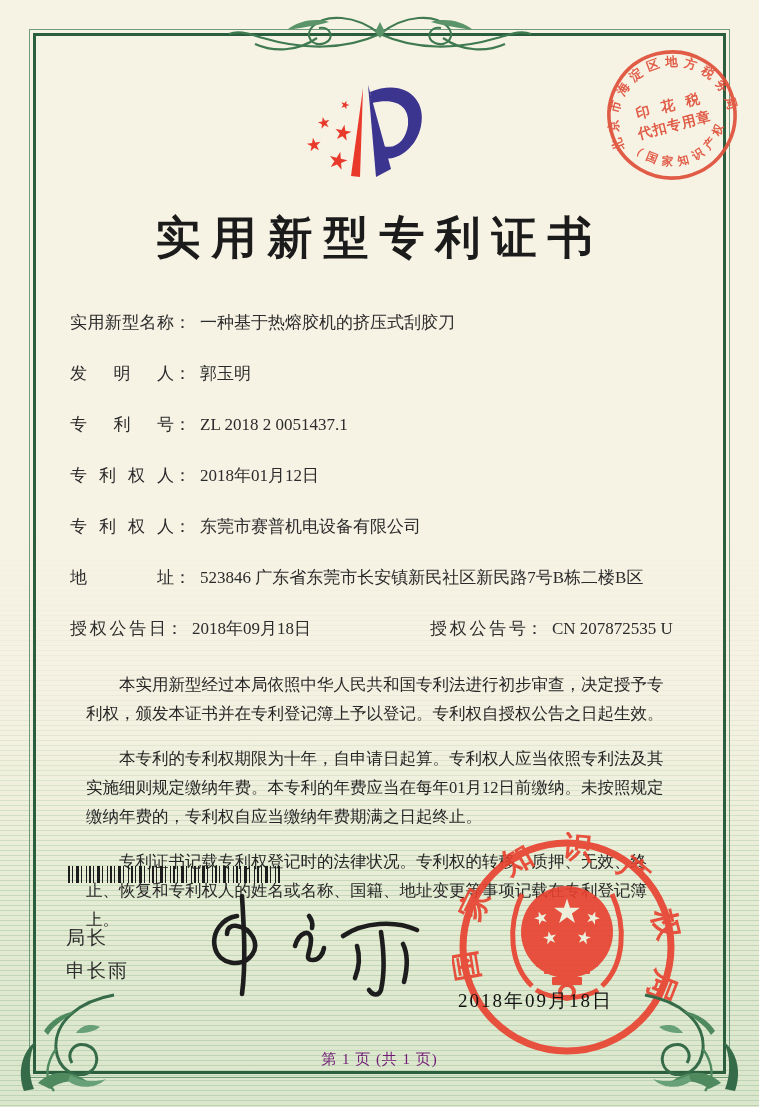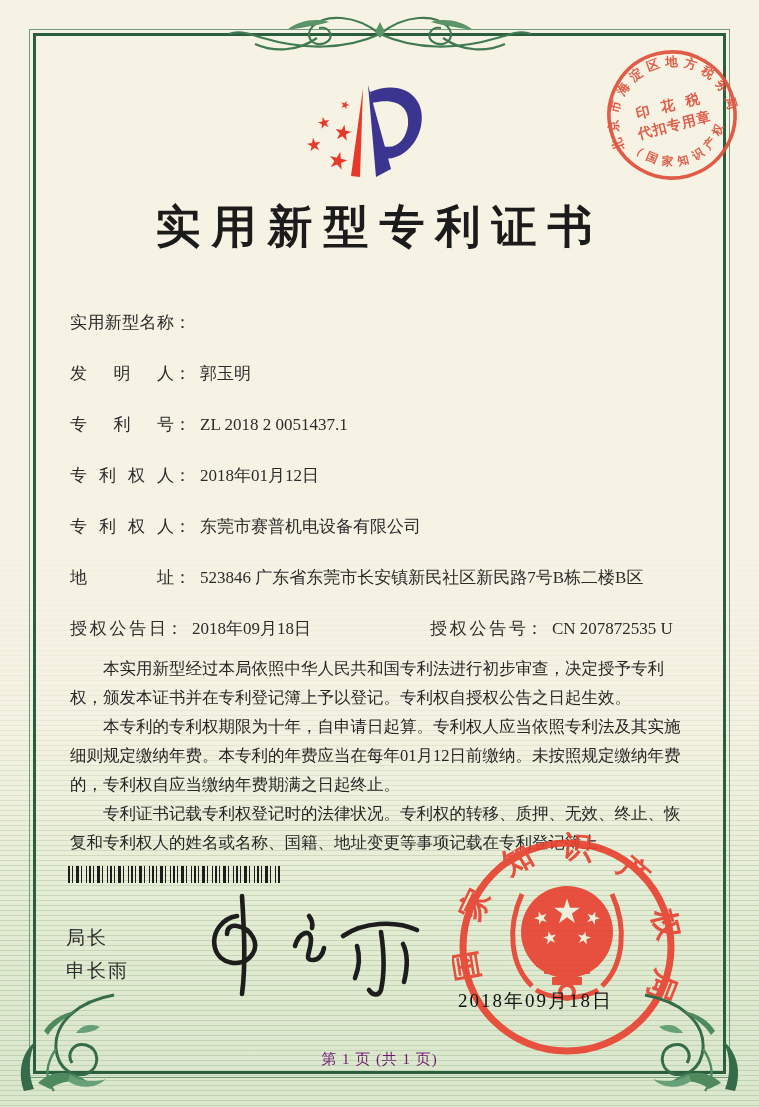--- a/index.html
+++ b/index.html
@@ -32,39 +32,39 @@
 
   .content{position:absolute;inset:0;z-index:2;}
 
   .cert-no{position:absolute;left:72px;top:92px;font-size:17.5px;letter-spacing:1.5px;}
 
   .logo{position:absolute;left:305px;top:72px;}
 
   .tax-stamp{position:absolute;right:12px;top:38px;transform:rotate(-14deg);opacity:.92;}
 
   .title{
-    position:absolute;left:0;right:0;top:197px;text-align:center;
+    position:absolute;left:0;right:0;top:208px;text-align:center;
     font-size:45px;font-weight:bold;letter-spacing:11px;color:#1b1b1b;
   }
 
   .fields{position:absolute;left:70px;top:310px;width:624px;font-size:17px;line-height:25px;}
   .frow{display:flex;align-items:flex-start;margin-bottom:26px;}
   .flabel{
     display:inline-block;width:104px;flex:0 0 104px;
     text-align:justify;text-align-last:justify;text-justify:inter-character;
   }
   .fcolon{flex:0 0 auto;}
   .fval{flex:1 1 auto;margin-left:9px;}
   .grant-row{display:flex;margin-bottom:0;}
   .grant-left{display:flex;width:360px;flex:0 0 360px;}
   .grant-right{display:flex;flex:1;}
   .glabel{display:inline-block;width:96px;flex:0 0 96px;text-align:justify;text-align-last:justify;text-justify:inter-character;}
 
   .paragraphs{position:absolute;left:70px;top:654px;width:622px;}
-  .paragraphs p{margin:0;text-indent:2em;font-size:16.5px;line-height:29px;color:#262626;}
+  .paragraphs p{margin:16px;text-indent:2em;font-size:16.5px;line-height:29px;color:#262626;}
 
   .barcode{
     position:absolute;left:68px;top:866px;width:214px;height:17px;
     background:repeating-linear-gradient(90deg,
       #1c1c1c 0px,#1c1c1c 2px,transparent 2px,transparent 4px,
       #1c1c1c 4px,#1c1c1c 5px,transparent 5px,transparent 8px,
       #1c1c1c 8px,#1c1c1c 11px,transparent 11px,transparent 13px,
       #1c1c1c 13px,#1c1c1c 14px,transparent 14px,transparent 18px,
       #1c1c1c 18px,#1c1c1c 19px,transparent 19px,transparent 21px);
   }
@@ -160,20 +160,21 @@
         <textPath href="#taxBottom" startOffset="2" textLength="148" lengthAdjust="spacing">（国家知识产权局）</textPath>
       </text>
     </svg>
 
     <div class="title">实用新型专利证书</div>
 
     <div class="fields">
       <div class="frow">
         <span class="flabel">实用新型名称</span>
           <span class="fcolon">：</span>
+        <span class="fval">一种基于热熔胶机的挤压式刮胶刀</span>
       </div>
       <div class="frow">
         <span class="flabel">发明人</span>
           <span class="fcolon">：</span>
         <span class="fval">郭玉明</span>
       </div>
       <div class="frow">
         <span class="flabel">专利号</span>
           <span class="fcolon">：</span>
         <span class="fval">ZL 2018 2 0051437.1</span>

